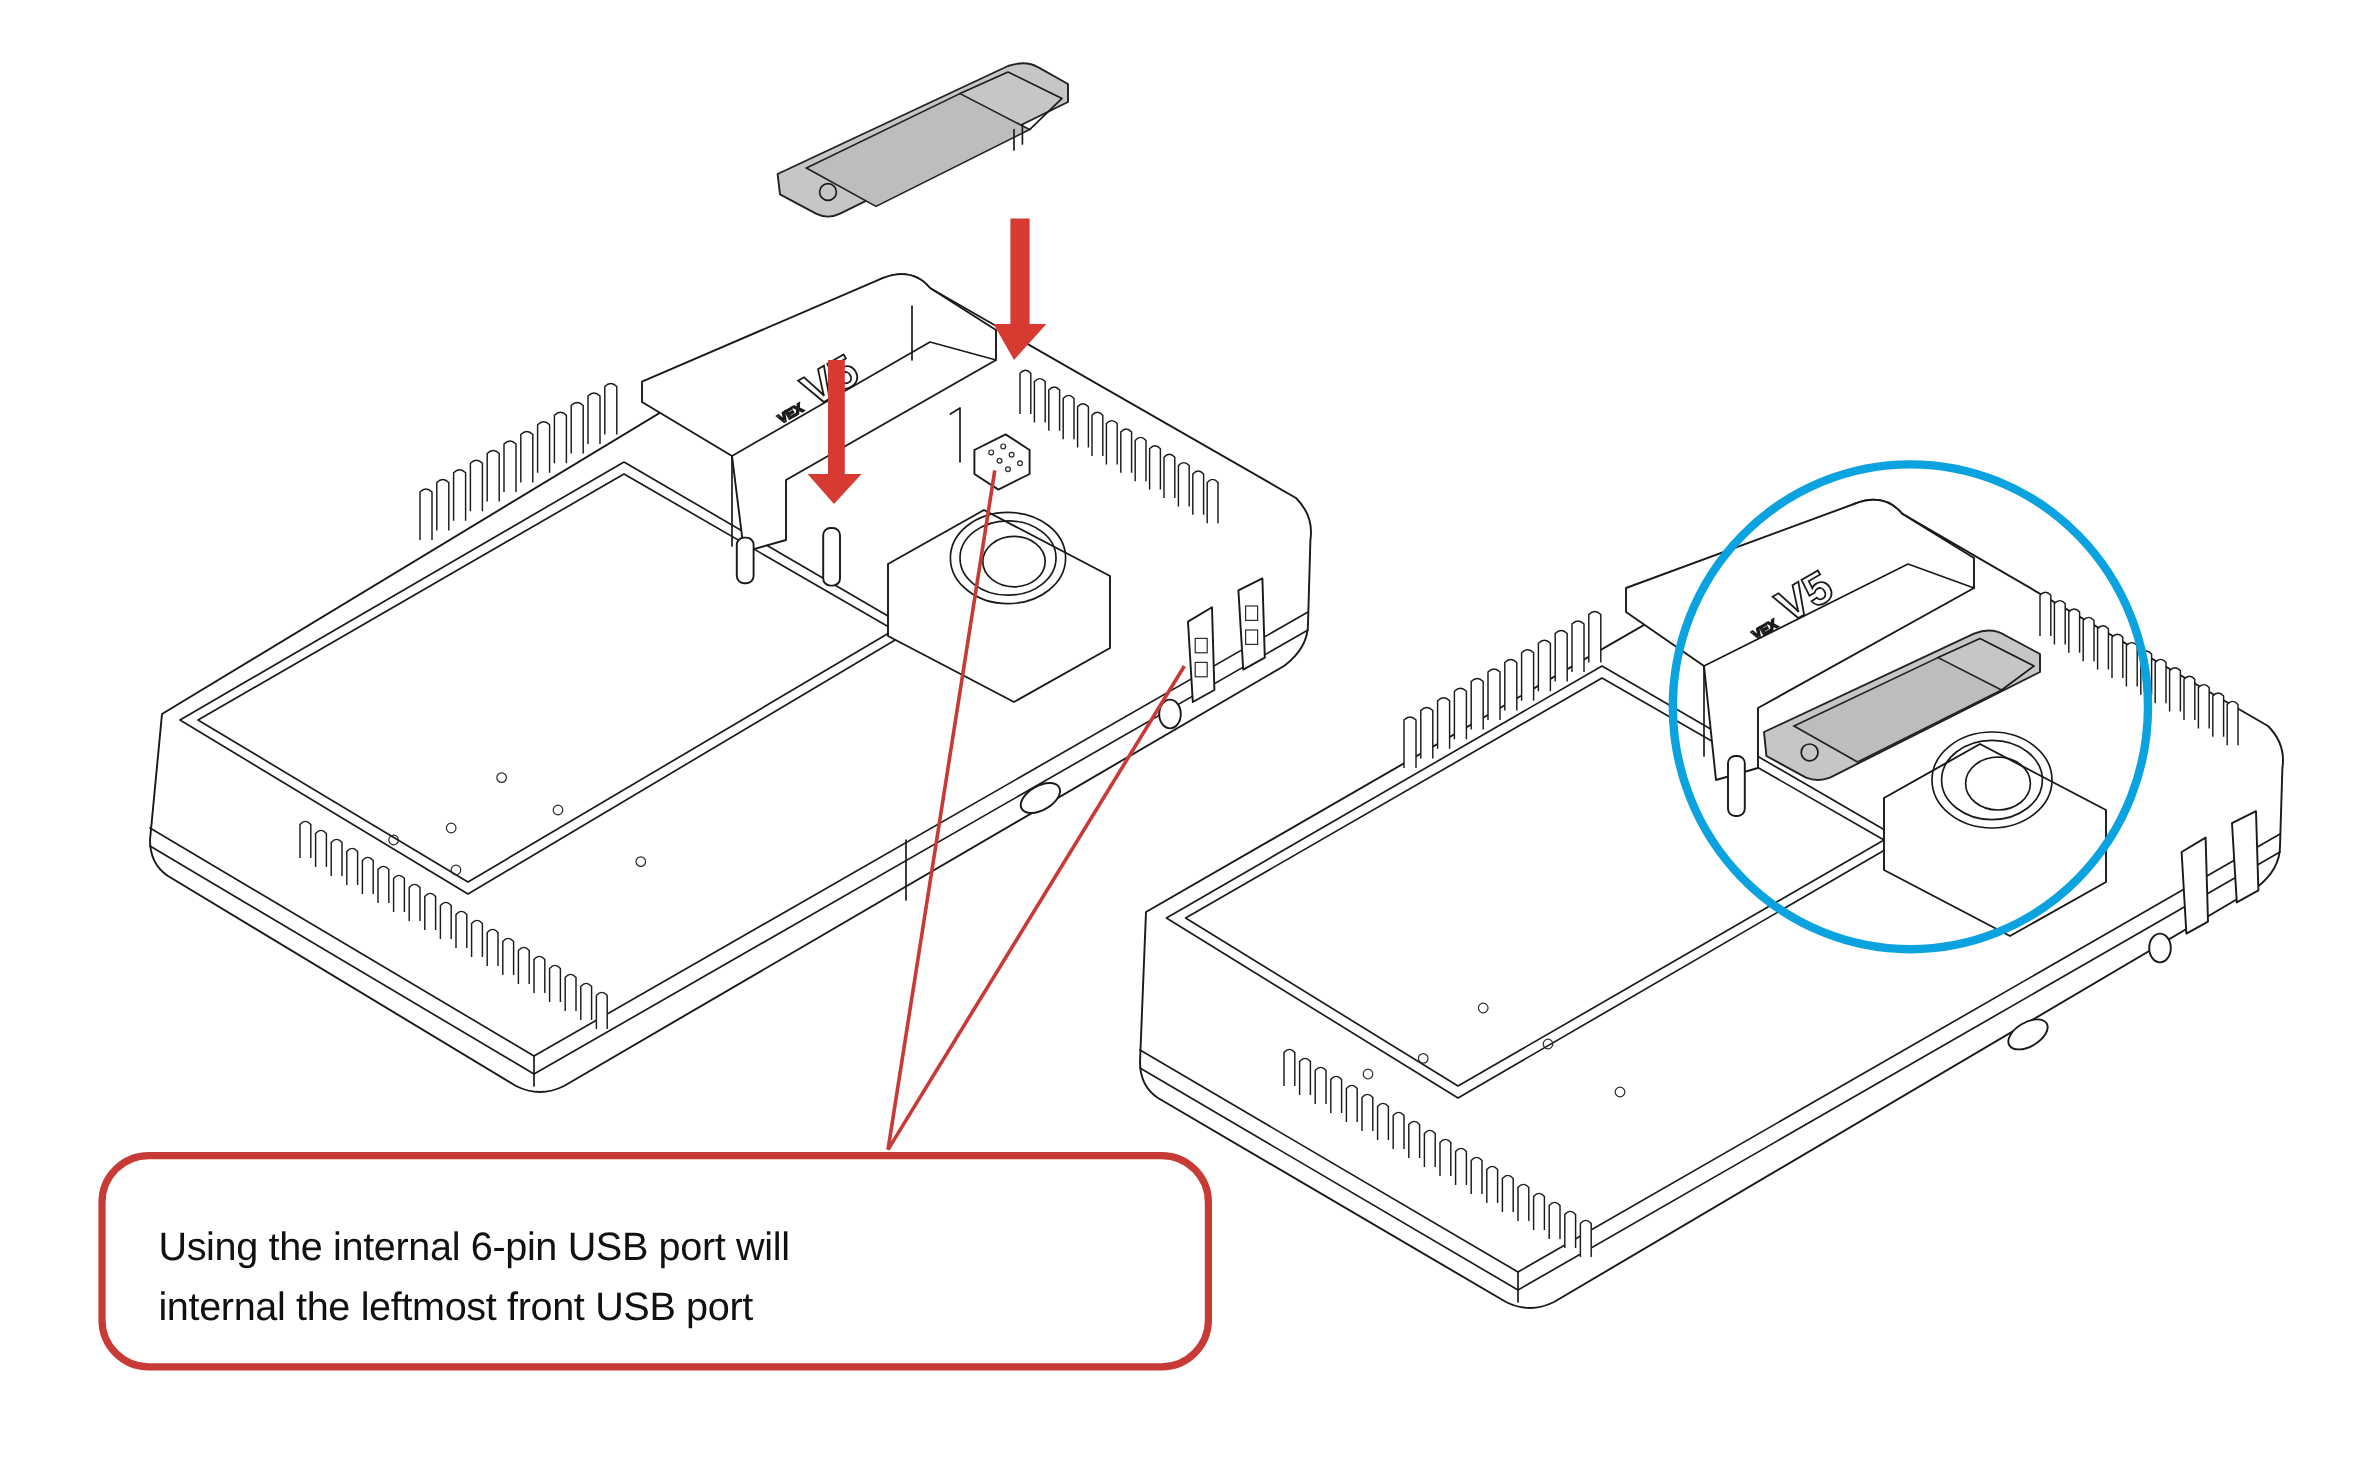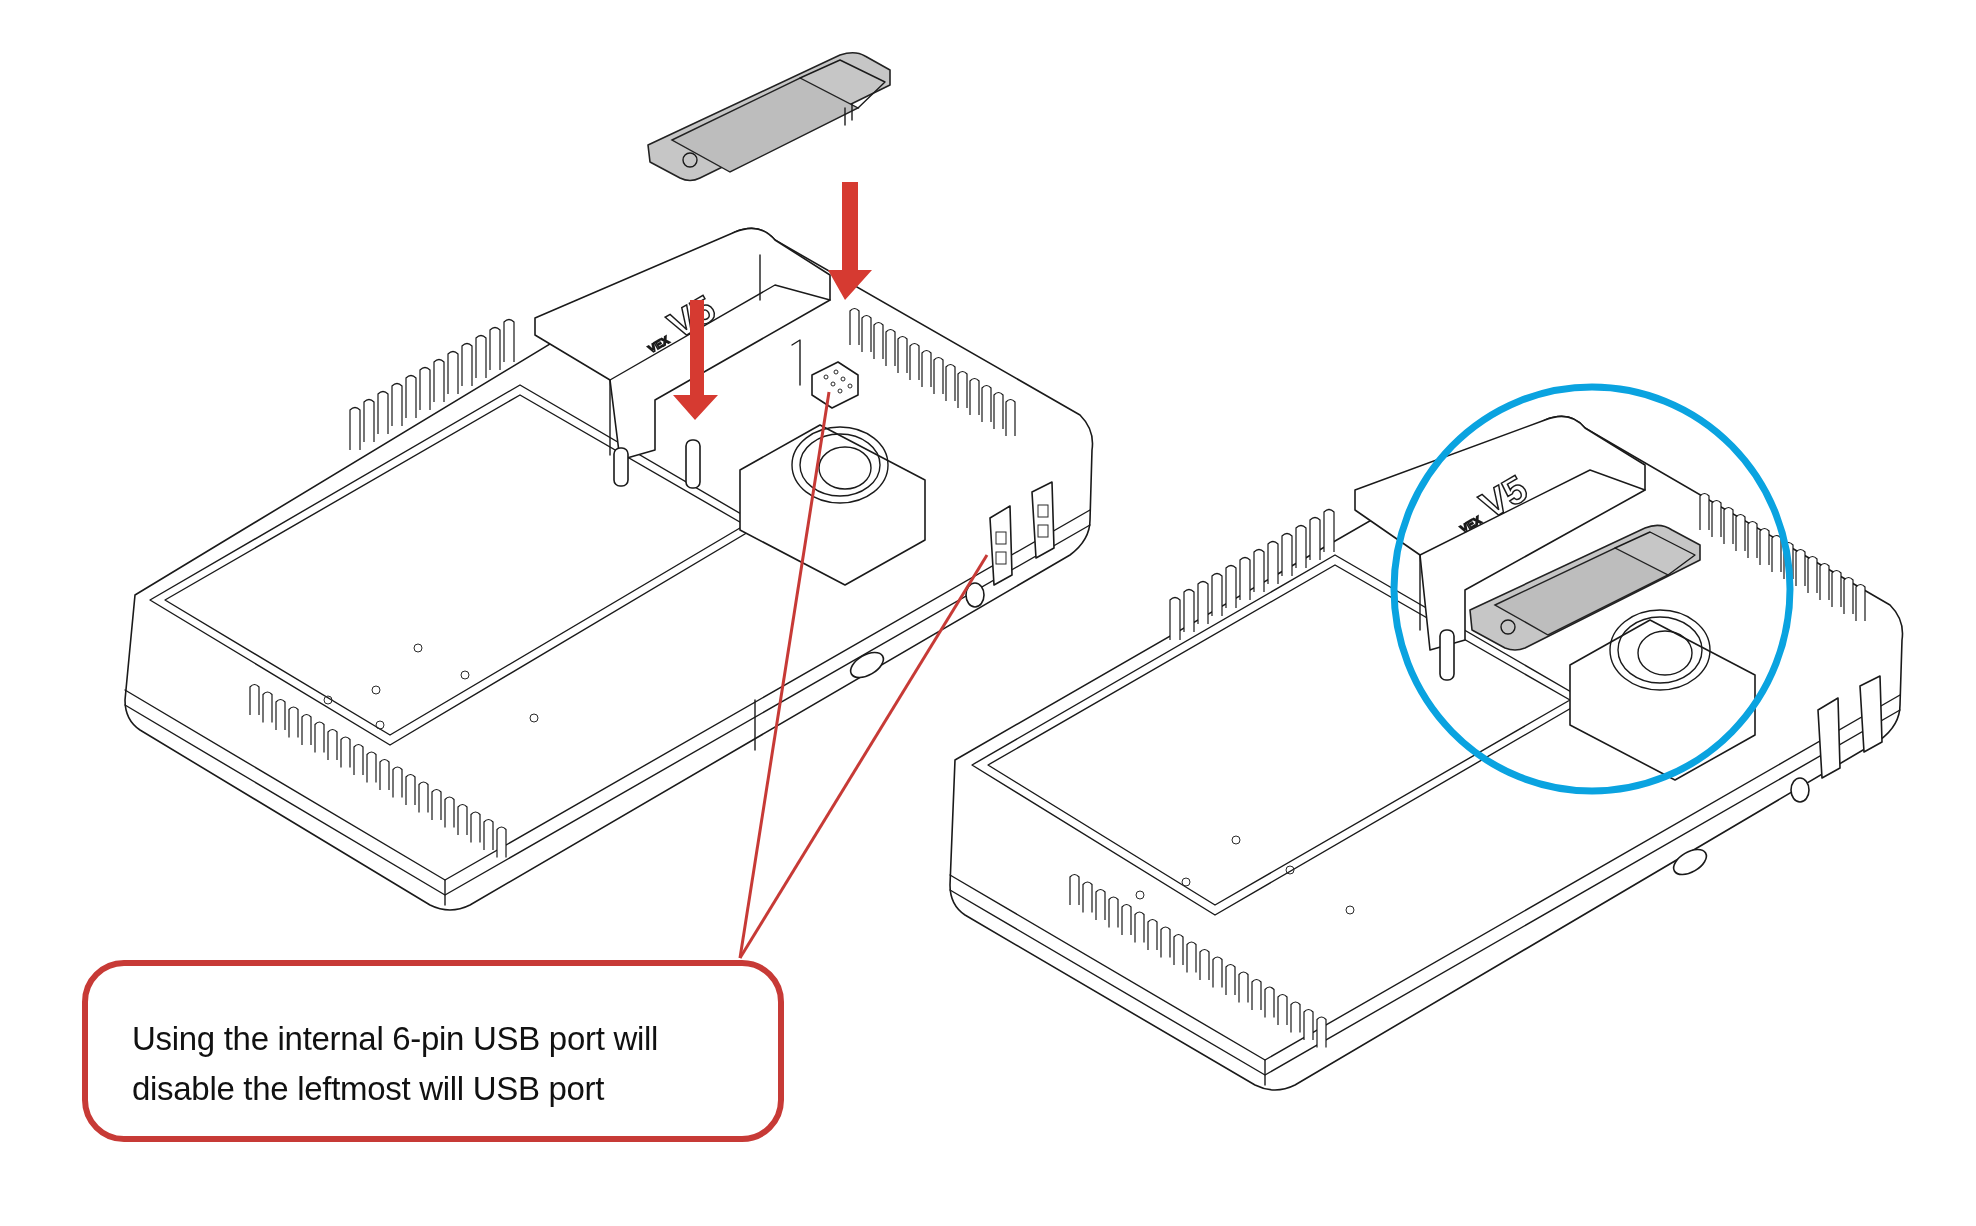--- a/index.html
+++ b/index.html
@@ -6,21 +6,21 @@
   body { width:1976px; height:1226px; position:relative; overflow:hidden;
          font-family:"Liberation Sans", sans-serif; }
   #stage { position:absolute; left:0; top:0; width:1976px; height:1226px; }
   .ln { fill:none; stroke:#1a1a1a; stroke-width:1.4; stroke-linejoin:round; stroke-linecap:round; }
   .ln-thin { fill:none; stroke:#2a2a2a; stroke-width:1; }
   .body { fill:#ffffff; stroke:#1a1a1a; stroke-width:1.6; stroke-linejoin:round; }
   .board { fill:#c6c6c6; stroke:#222; stroke-width:1.6; stroke-linejoin:round; }
   .board-top { fill:#bdbdbd; stroke:#222; stroke-width:1.4; }
   .fin { fill:#ffffff; stroke:#1a1a1a; stroke-width:1.2; }
   .logo { font-family:"Liberation Sans", sans-serif; font-weight:bold; fill:#fff; stroke:#1a1a1a; stroke-width:1.5; }
-  .callout-box { position:absolute; left:82px; top:960px; width:702px; height:182px;
+  .callout-box { position:absolute; left:82px; top:960px; width:928px; height:182px;
                  border:6px solid #c73a36; border-radius:42px; background:#fff; box-sizing:border-box; }
   .callout-text { position:absolute; left:44px; top:48px; font-size:33px; line-height:50px; color:#111;
                   letter-spacing:-0.3px; }
 </style>
 </head>
 <body>
 
 <svg id="stage" viewBox="0 0 1976 1226" xmlns="http://www.w3.org/2000/svg">
 
   <g>
@@ -260,15 +260,15 @@
     <path class="ln" d="M1615,548 L1650,532 L1695,555 L1668,575"></path>
     <circle class="ln" cx="1508" cy="627" r="7" fill="#d8d8d8"></circle>
   </g>
 
   <ellipse id="hiCircle" cx="1592" cy="589" rx="198" ry="202" fill="none" stroke-width="7" stroke="#0aa3e0"></ellipse>
 </svg>
 
 <div class="callout-box" style="border-color: rgb(199, 58, 54);">
   <div class="callout-text">
     <div>Using the internal 6-pin USB port will</div>
-    <div>disable the leftmost will USB port</div>
+    <div>internal the leftmost front USB port</div>
   </div>
 </div>
 
 </body></html>

